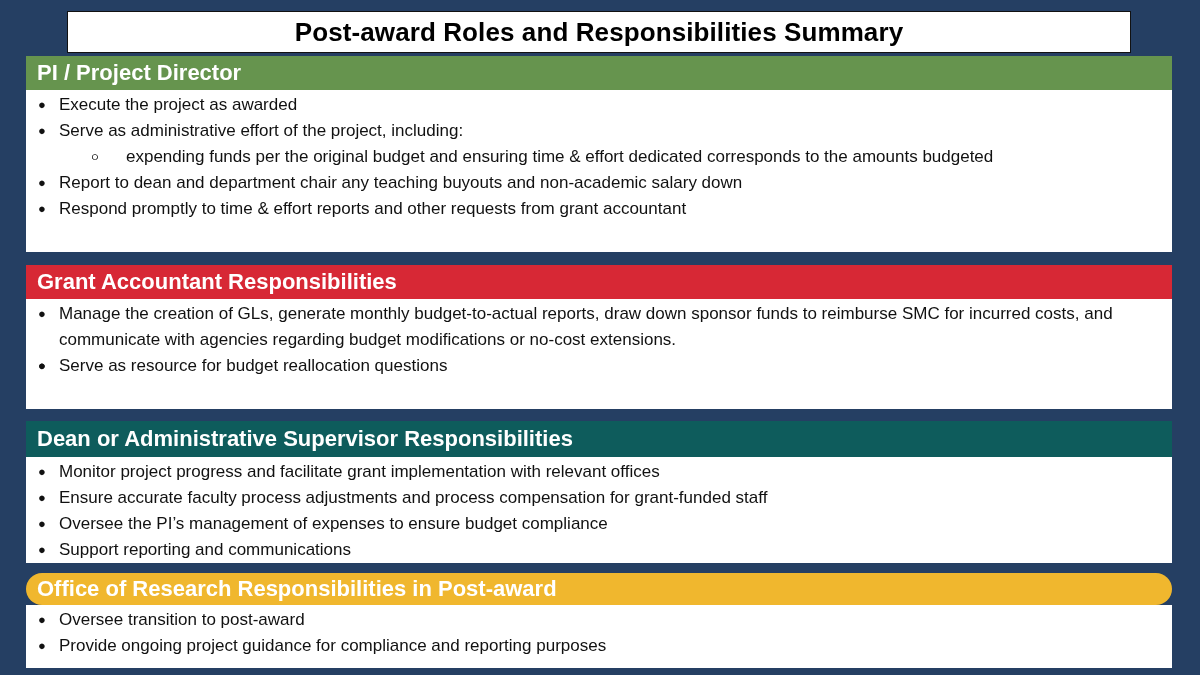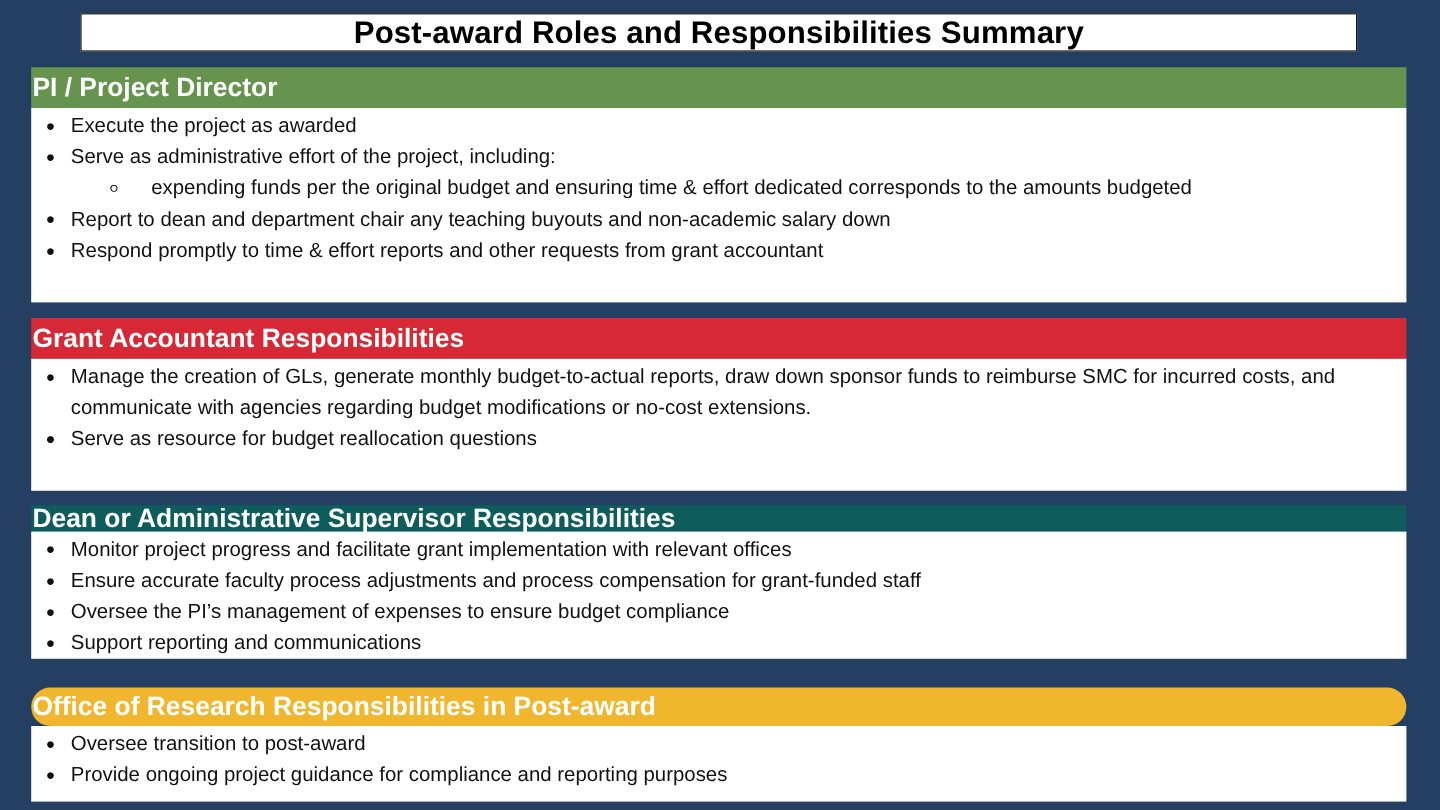--- a/index.html
+++ b/index.html
@@ -3,28 +3,28 @@
   <meta charset="utf-8">
   <style>
     html, body { margin:0; padding:0; }
     body {
       width:1200px; height:675px; overflow:hidden;
       background:#253f63;
       font-family:"Liberation Sans", sans-serif;
       position:relative;
     }
     .title-box {
-      position:absolute; left:67px; top:11px; width:1064px; height:32px;
+      position:absolute; left:67px; top:11px; width:1064px; height:42px;
       background:#fff; border:1.5px solid #111; box-sizing:border-box;
       display:flex; align-items:center; justify-content:center;
       font-size:26px; font-weight:bold; color:#000; letter-spacing:0.1px;
     }
     .section { position:absolute; left:26px; width:1146px; }
     .sec-header {
-      height:34px; display:flex; align-items:center; padding-left:1px;
+      height:34px; display:flex; align-items:center; padding-left:11px;
       color:#fff; font-weight:bold; font-size:22px; box-sizing:border-box;
     }
     .sec-body {
       background:#fff; padding:2px 0 4px 0; box-sizing:border-box;
       font-size:17px; color:#111;
     }
     .item { position:relative; padding-left:33px; line-height:26px; padding-right:16px; }
     .item .bullet {
       position:absolute; left:10px; top:0; width:12px; text-align:center; font-size:13px;
     }
@@ -78,21 +78,21 @@
       <span class="bullet">●</span>
     </div>
     <div class="item">
       <span class="bullet">●</span>
       <span>Serve as resource for budget reallocation questions</span>
     </div>
   </div>
 </div>
 
 <div class="section" style="top:421px;">
-  <div class="sec-header" style="background:#0e5c5c; height:22px;">Dean or Administrative Supervisor Responsibilities</div>
+  <div class="sec-header" style="background:#0e5c5c; height:36px;">Dean or Administrative Supervisor Responsibilities</div>
   <div class="sec-body" style="height:106px;">
     <div class="item">
       <span class="bullet">●</span>
       <span>Monitor project progress and facilitate grant implementation with relevant offices</span>
     </div>
     <div class="item">
       <span class="bullet">●</span>
       <span>Ensure accurate faculty process adjustments and process compensation for grant-funded staff</span>
     </div>
     <div class="item">

